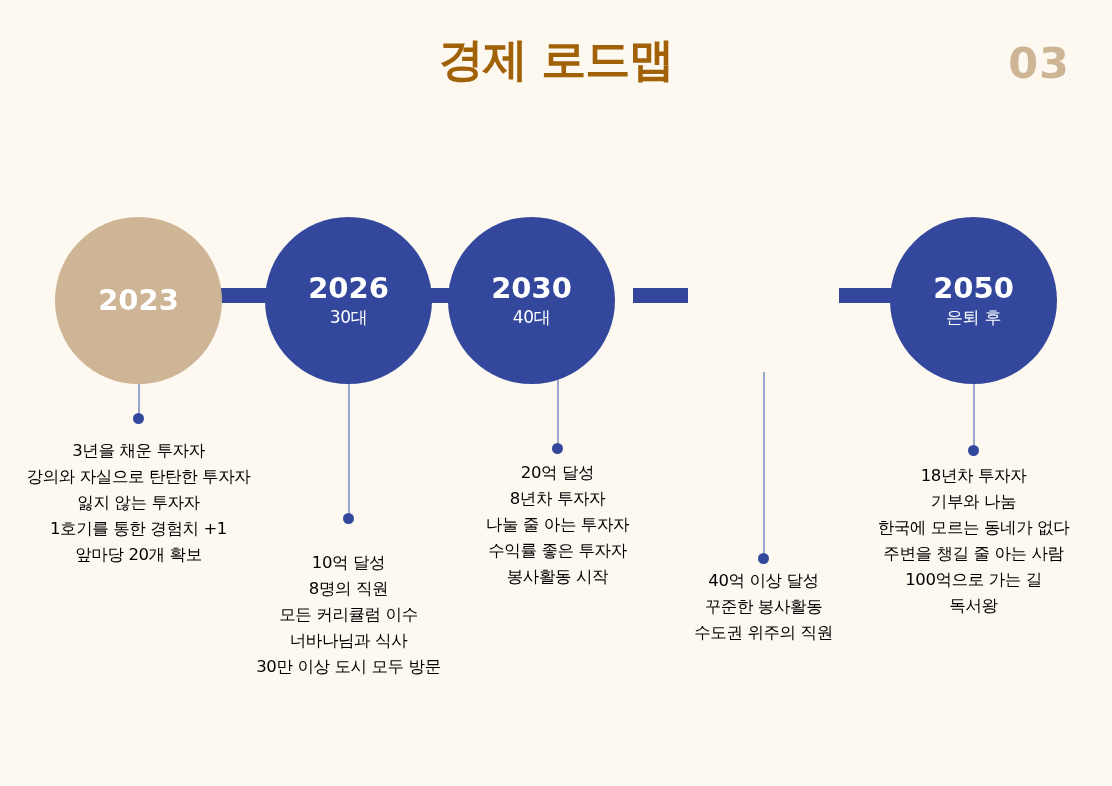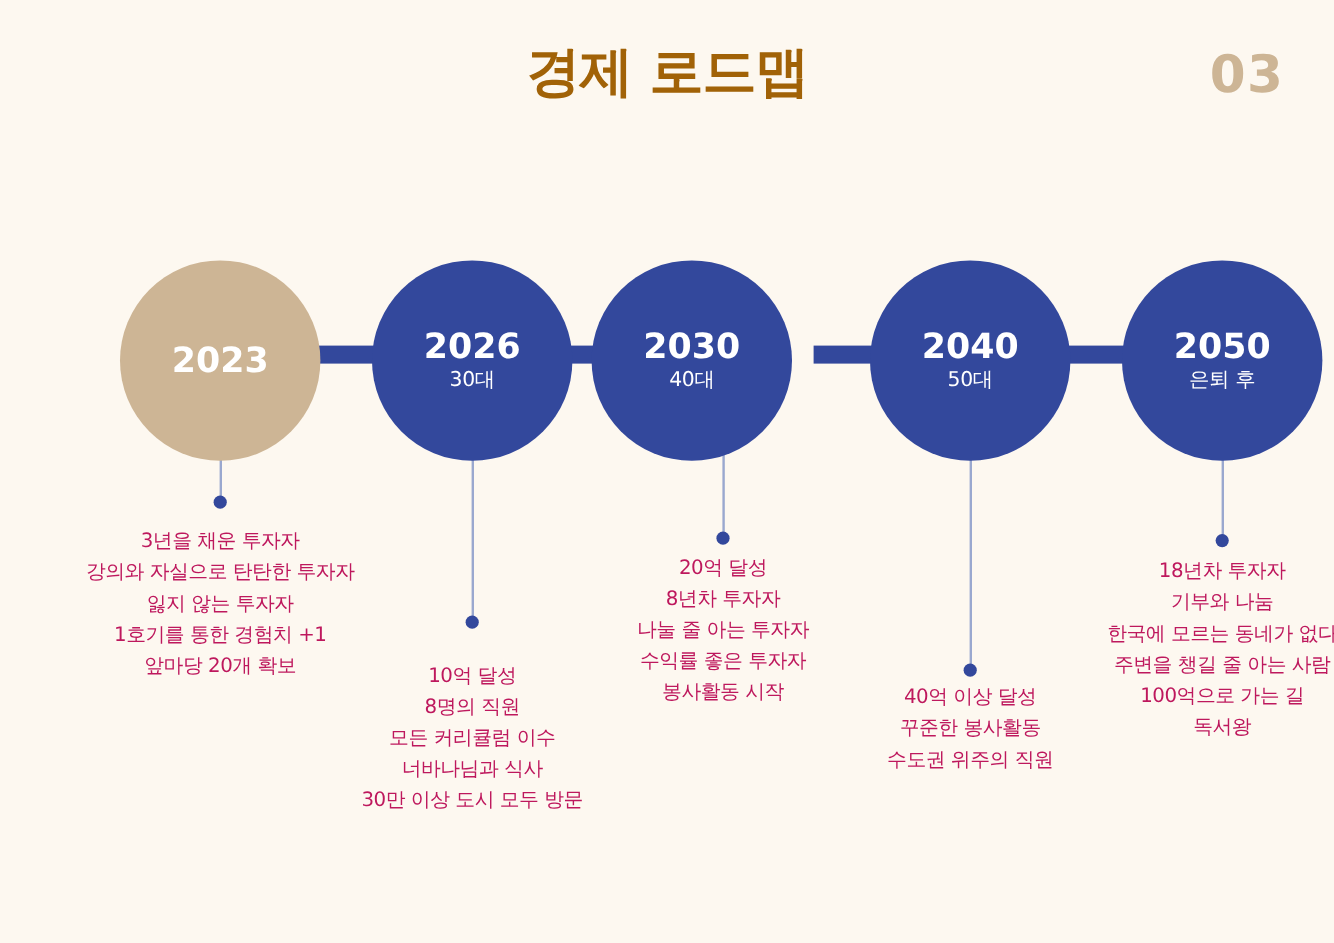--- a/index.html
+++ b/index.html
@@ -44,21 +44,20 @@
     color: #cdb595;
   }
 
   
   #timeline {
     position: absolute;
     left: 0;
     top: 0;
     width: 888px;
     height: 786px;
-    margin-left: 45px;
   }
   .connector-bar {
     position: absolute;
     height: 15px;
     background: #33489c;
     top: 288px;
   }
   .node {
     position: absolute;
     top: 217px;
@@ -111,21 +110,21 @@
     width: 11px;
     height: 11px;
     border-radius: 50%;
     background: #33489c;
   }
 
   
   .details {
     position: absolute;
     text-align: center;
-    color: #be185d;
+    color: #000000;
     font-size: 16.5px;
     line-height: 26px;
     letter-spacing: -0.4px;
     white-space: nowrap;
   }
   .details div {
     white-space: nowrap;
   }
 </style>
 </head>
@@ -180,26 +179,20 @@
       </div>
       <div class="details" style="width: 240px; left: 437.5px; top: 460px;">
         <div>20억 달성</div>
         <div>8년차 투자자</div>
         <div>나눌 줄 아는 투자자</div>
         <div>수익률 좋은 투자자</div>
         <div>봉사활동 시작</div>
       </div>
       <div class="stem" style="left: 762.5px; top: 372px; height: 186px;"></div>
       <div class="stem-dot" style="left: 758px; top: 552.5px;"></div>
-      <div class="node" style="left: 680px;">
-        <div class="node-circle" style="background: rgb(51, 72, 156);">
-          <div class="node-year">2040</div>
-          <div class="node-sub">50대</div>
-        </div>
-      </div>
       <div class="details" style="width: 240px; left: 643.5px; top: 568px;">
         <div>40억 이상 달성</div>
         <div>꾸준한 봉사활동</div>
         <div>수도권 위주의 직원</div>
       </div>
       <div class="stem" style="left: 972.5px; top: 372px; height: 78px;"></div>
       <div class="stem-dot" style="left: 968px; top: 444.5px;"></div>
       <div class="node" style="left: 890px;">
         <div class="node-circle" style="background: rgb(51, 72, 156);">
           <div class="node-year">2050</div>

